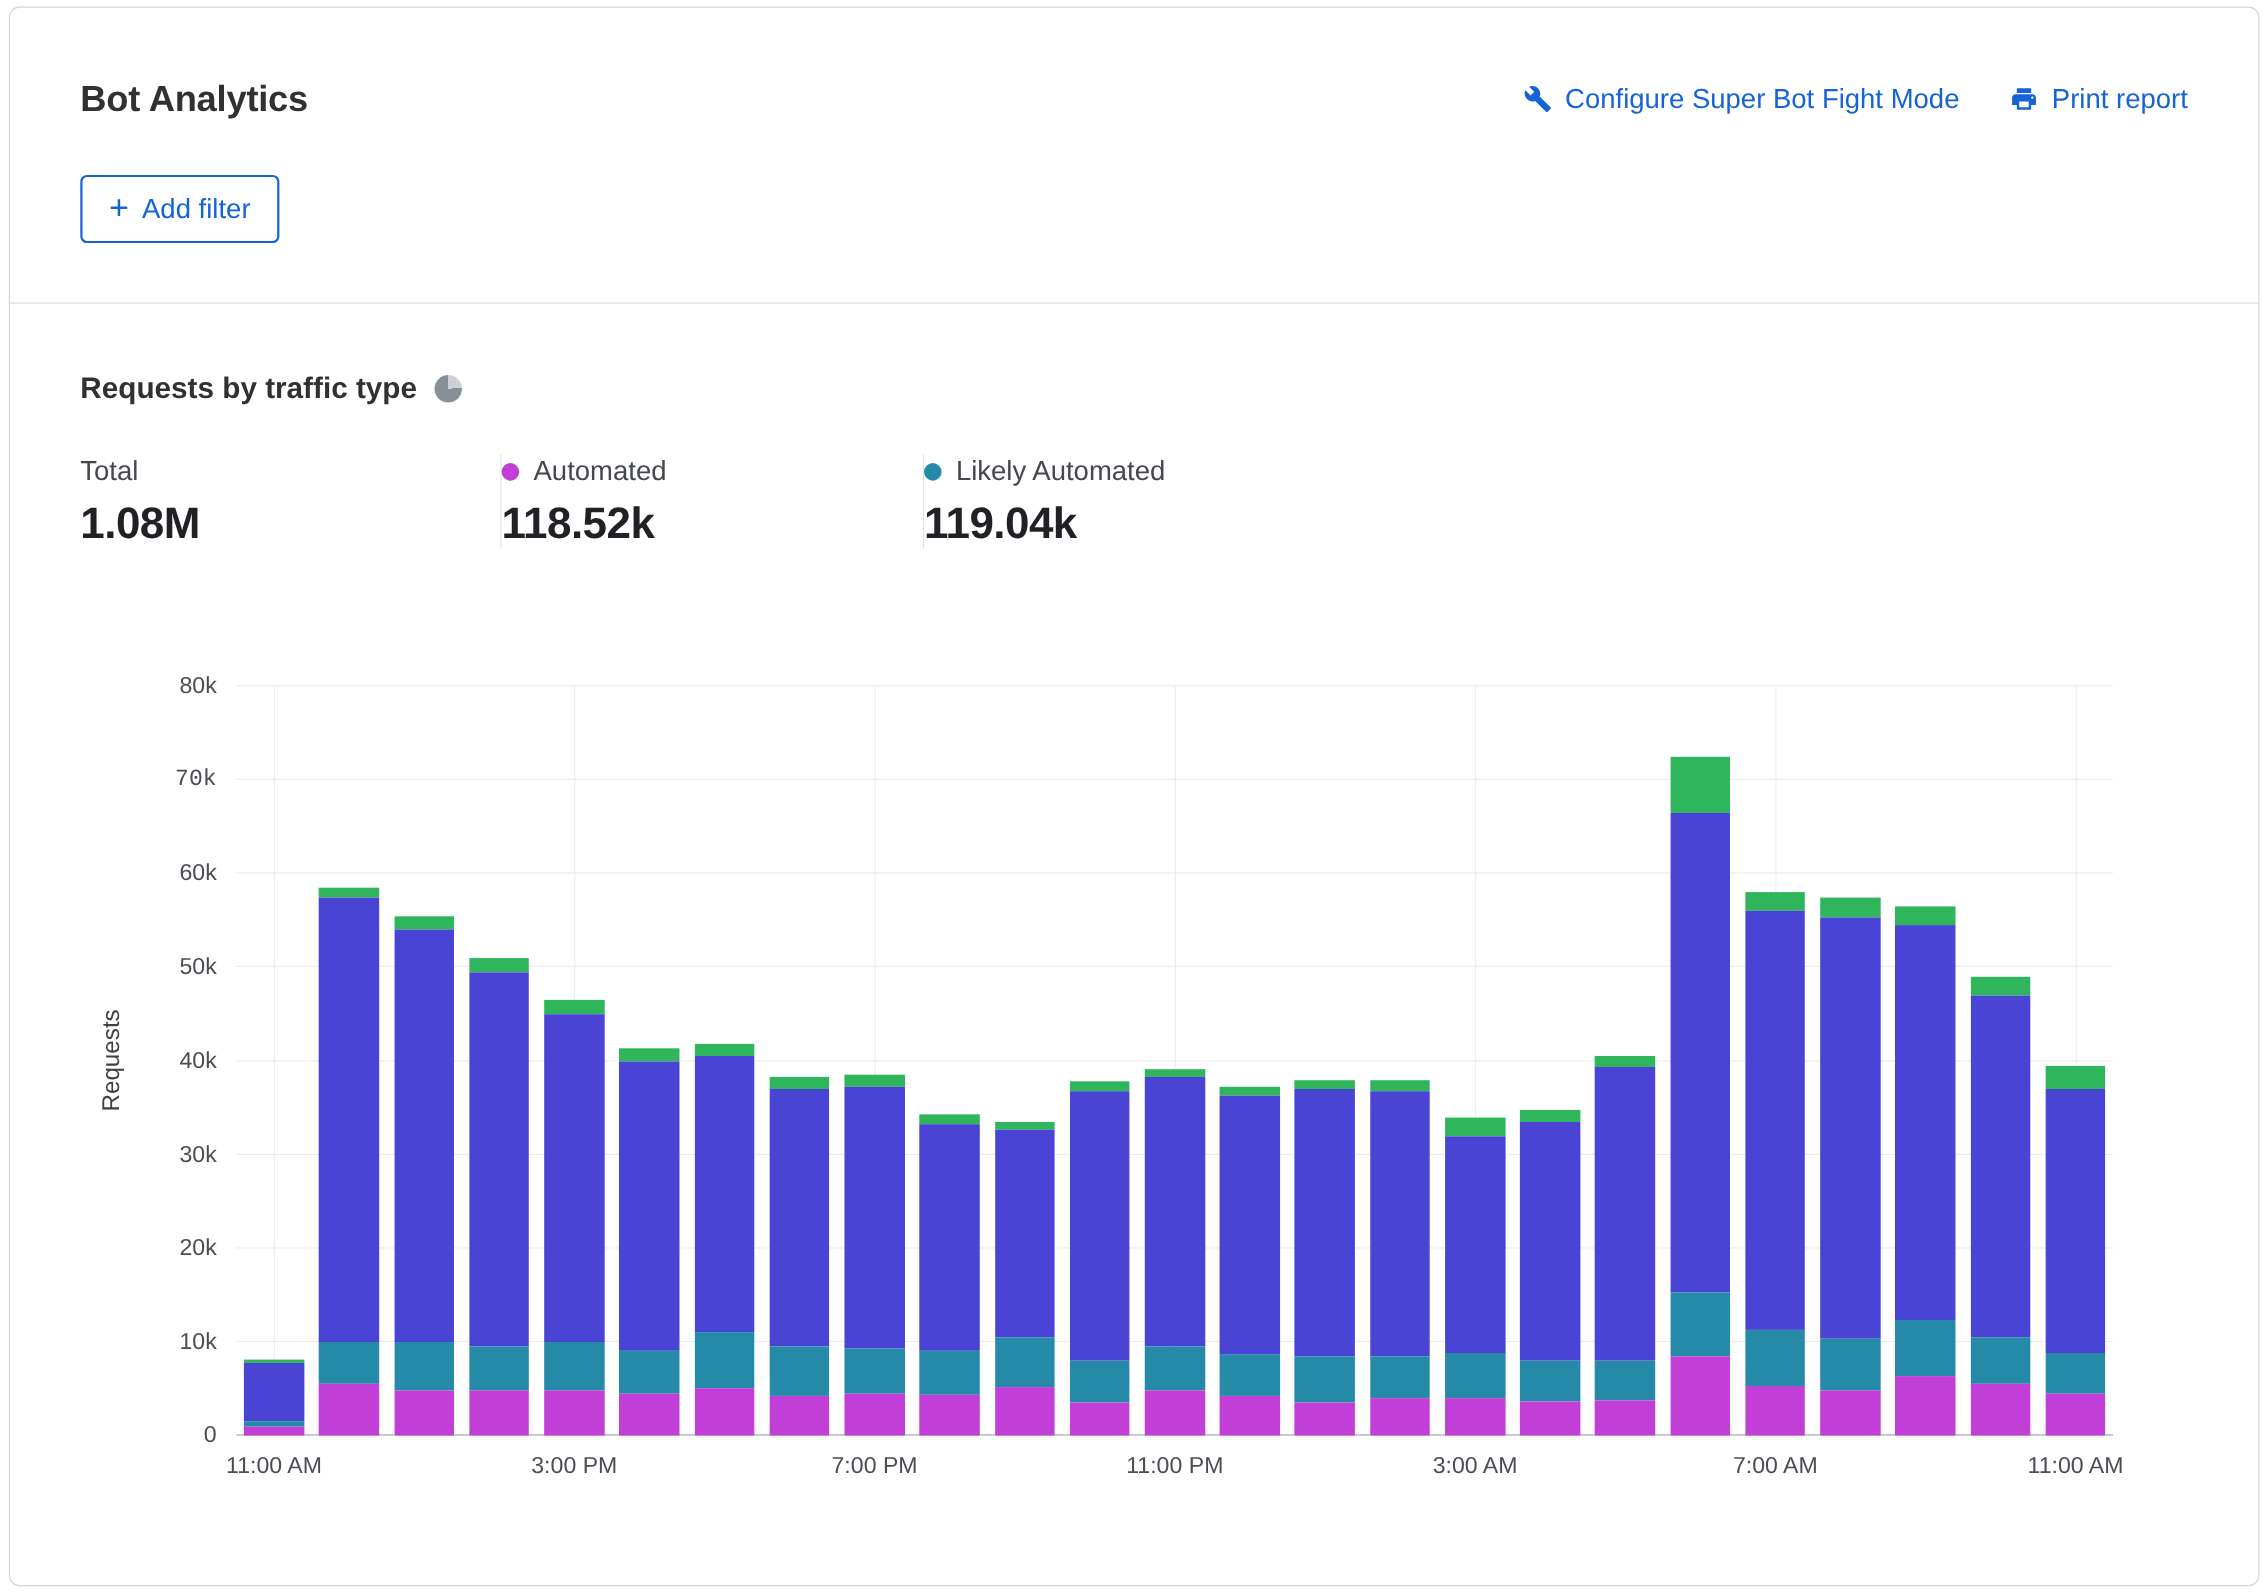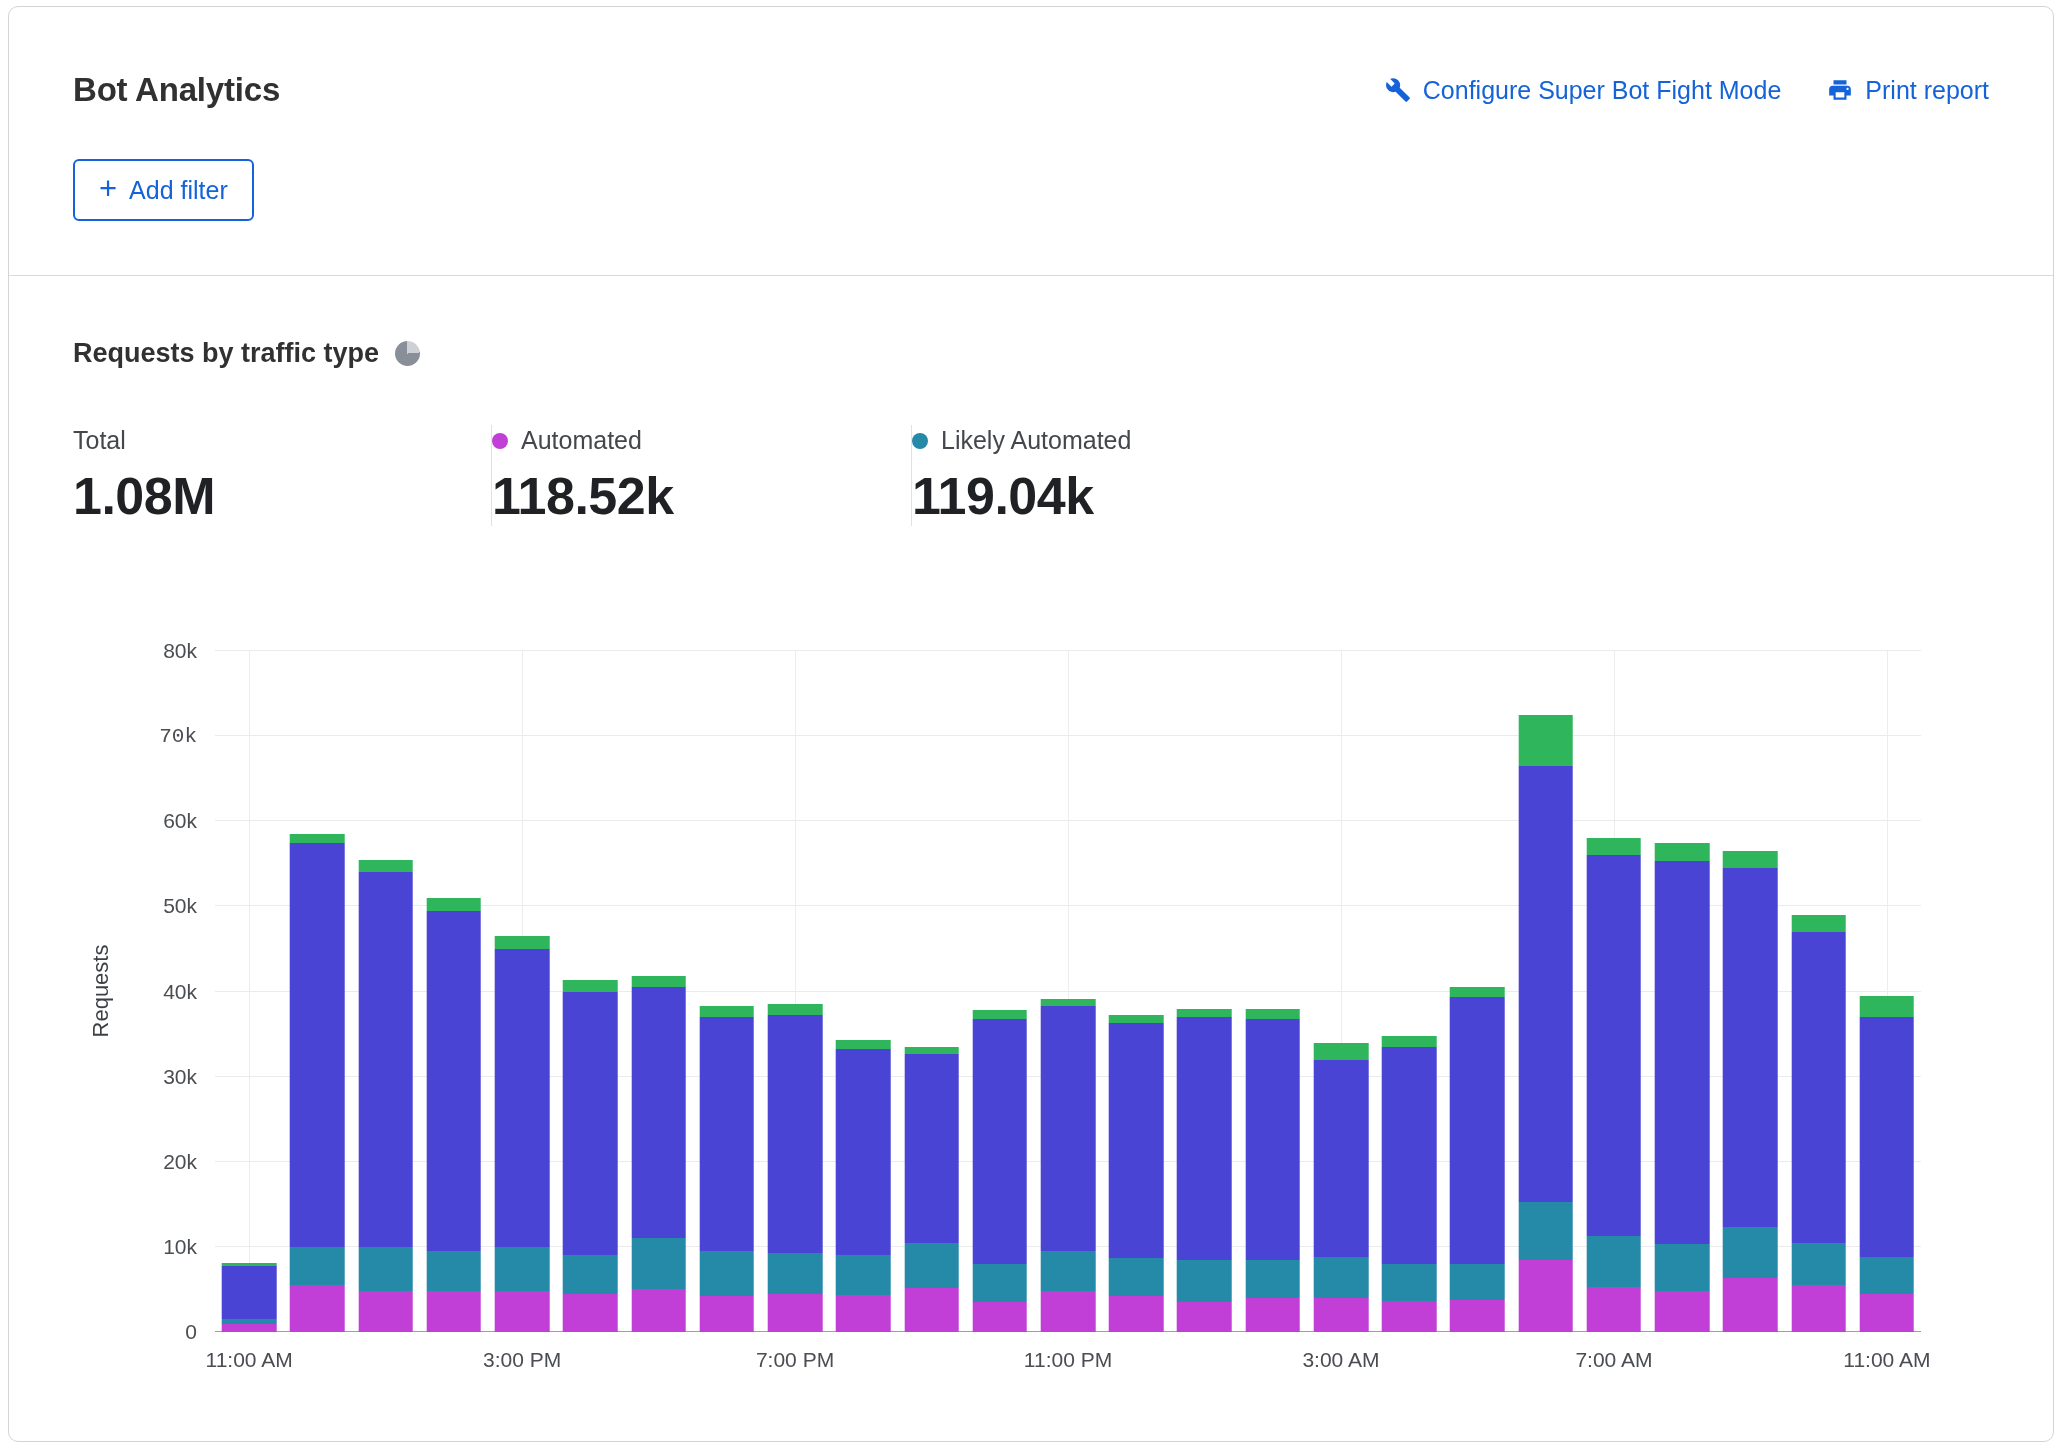--- a/index.html
+++ b/index.html
@@ -39,31 +39,31 @@
   .divider { border-top:1px solid #dadada; }
   
   .section { padding:0 64px; }
   .section-head { display:flex; align-items:center; gap:16px; margin-top:62px; }
   .section-title { margin:0; font-size:27px; font-weight:700; color:#313131; }
   .pie-icon {
     width:25px; height:25px; border-radius:50%;
     background:conic-gradient(#cdd1d6 0deg 85deg, #898f98 85deg 360deg);
   }
   
-  .stats { display:flex; margin-top:56px;gap:36px; }
+  .stats { display:flex; margin-top:44px; }
   .stat { padding-right:20px; }
   .stat:nth-child(1){ width:382px; }
   .stat:nth-child(2){ width:384px; }
   .stat:nth-child(3){ width:399px; }
   .stat:nth-child(4){ width:397px; }
   .stat:nth-child(5){ flex:1; }
   .stat + .stat { border-left:1px solid #e1e1e1; }
   .stat-label-row { display:flex; align-items:center; gap:13px; font-size:25px; color:#44474c; height:31px; }
   .dot { width:16px; height:16px; border-radius:50%; flex:0 0 auto; }
-  .stat-value { margin-top:10px; font-size:52px; font-weight:700; color:#1f2125; letter-spacing:-0.5px; }
+  .stat-value { margin-top:10px; font-size:40px; font-weight:700; color:#1f2125; letter-spacing:-0.5px; }
   
   .chart { position:relative; margin-top:125px; height:790px; }
   .y-axis-title {
     position:absolute; left:28px; top:340px;
     transform:translate(-50%,-50%) rotate(-90deg);
     font-size:22px; color:#3c3f44; white-space:nowrap;
   }
   .plot { position:absolute; left:142px; right:68px; top:0; height:681px; }
   .hgrid { position:absolute; left:0; right:0; height:1px; background:#ebebeb; }
   .hgrid.zero { background:#9aa0a6; }

